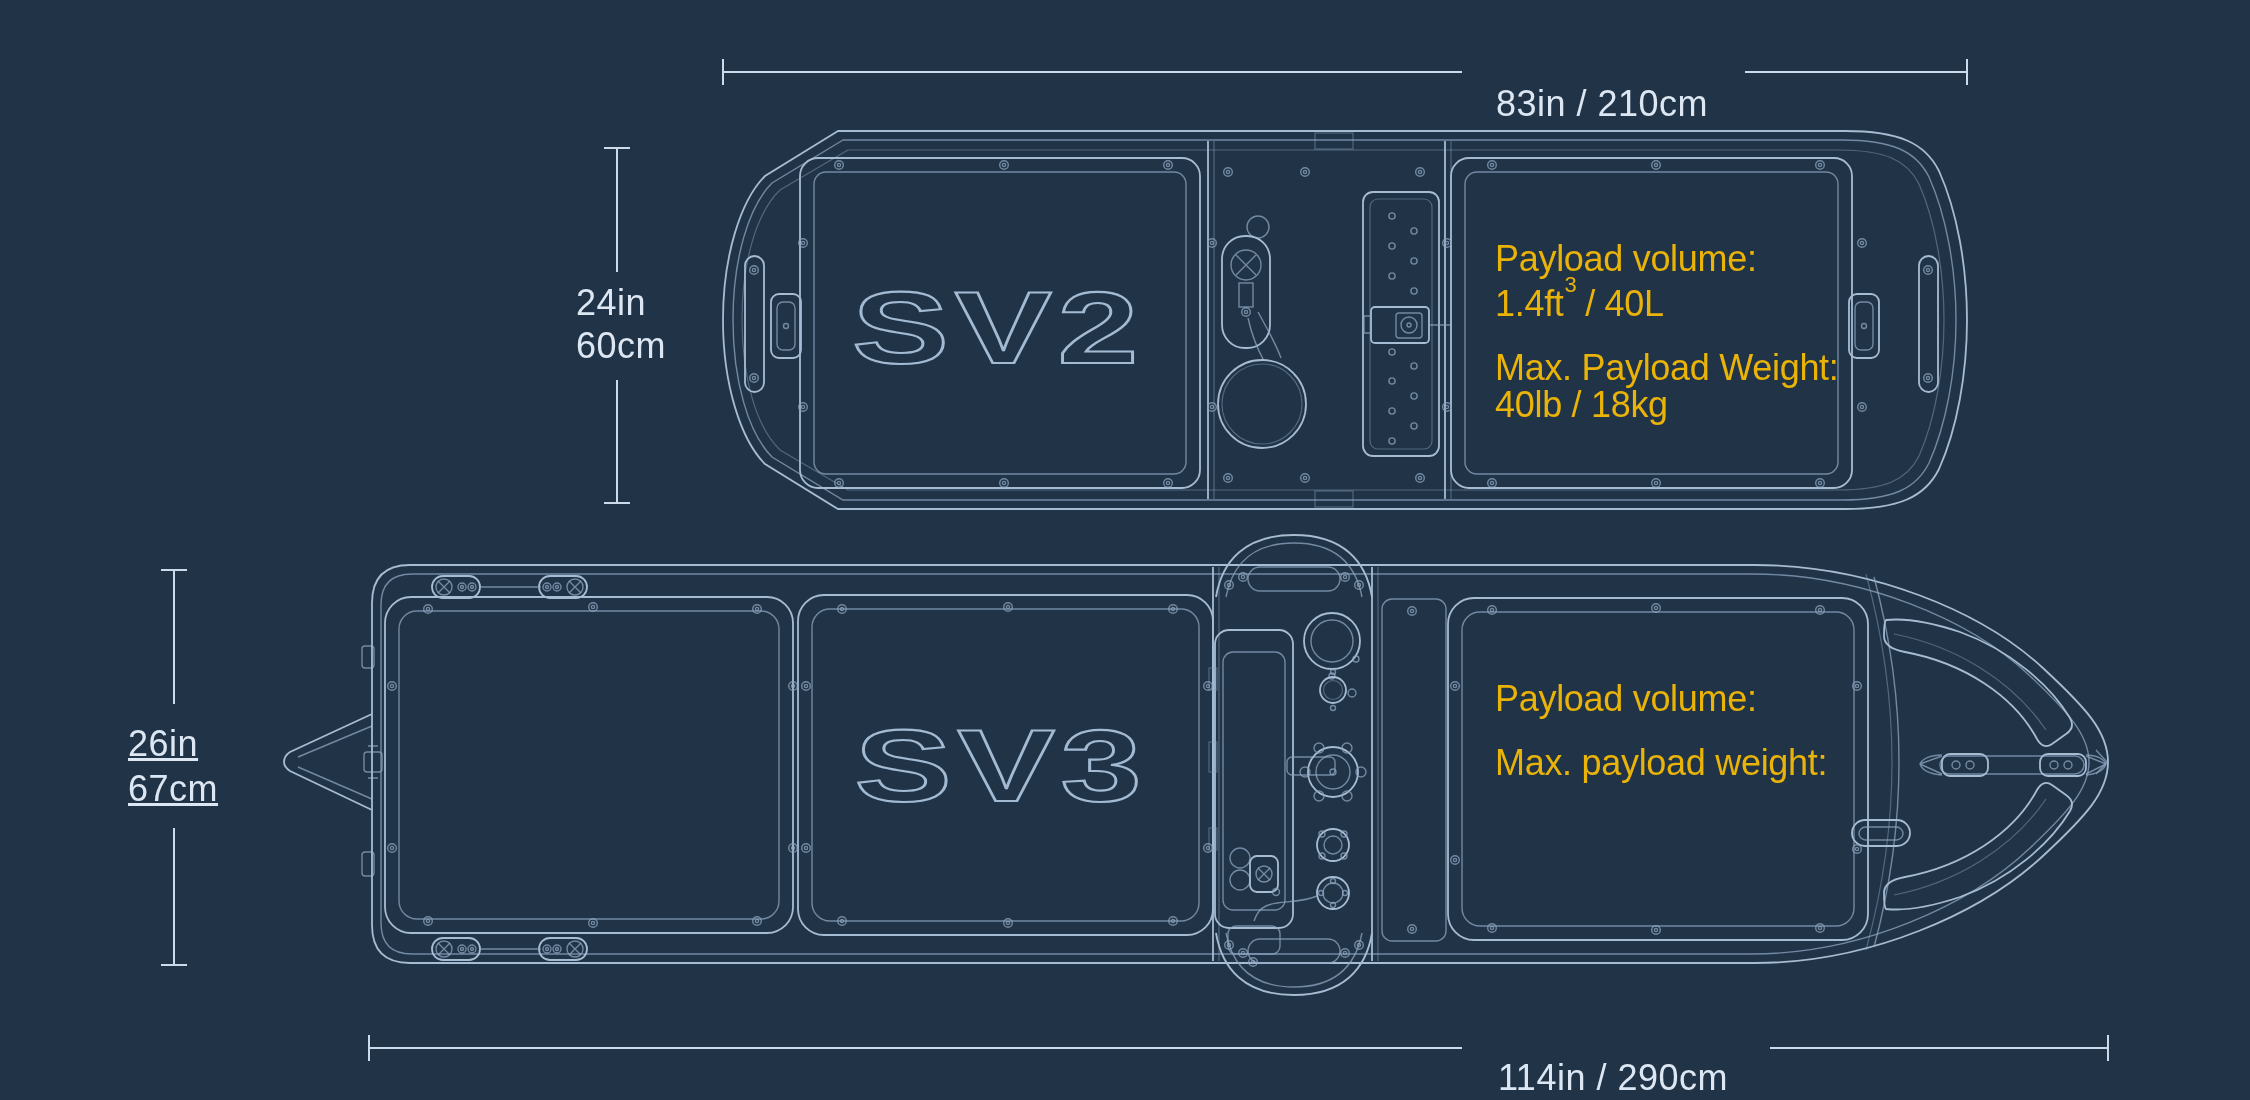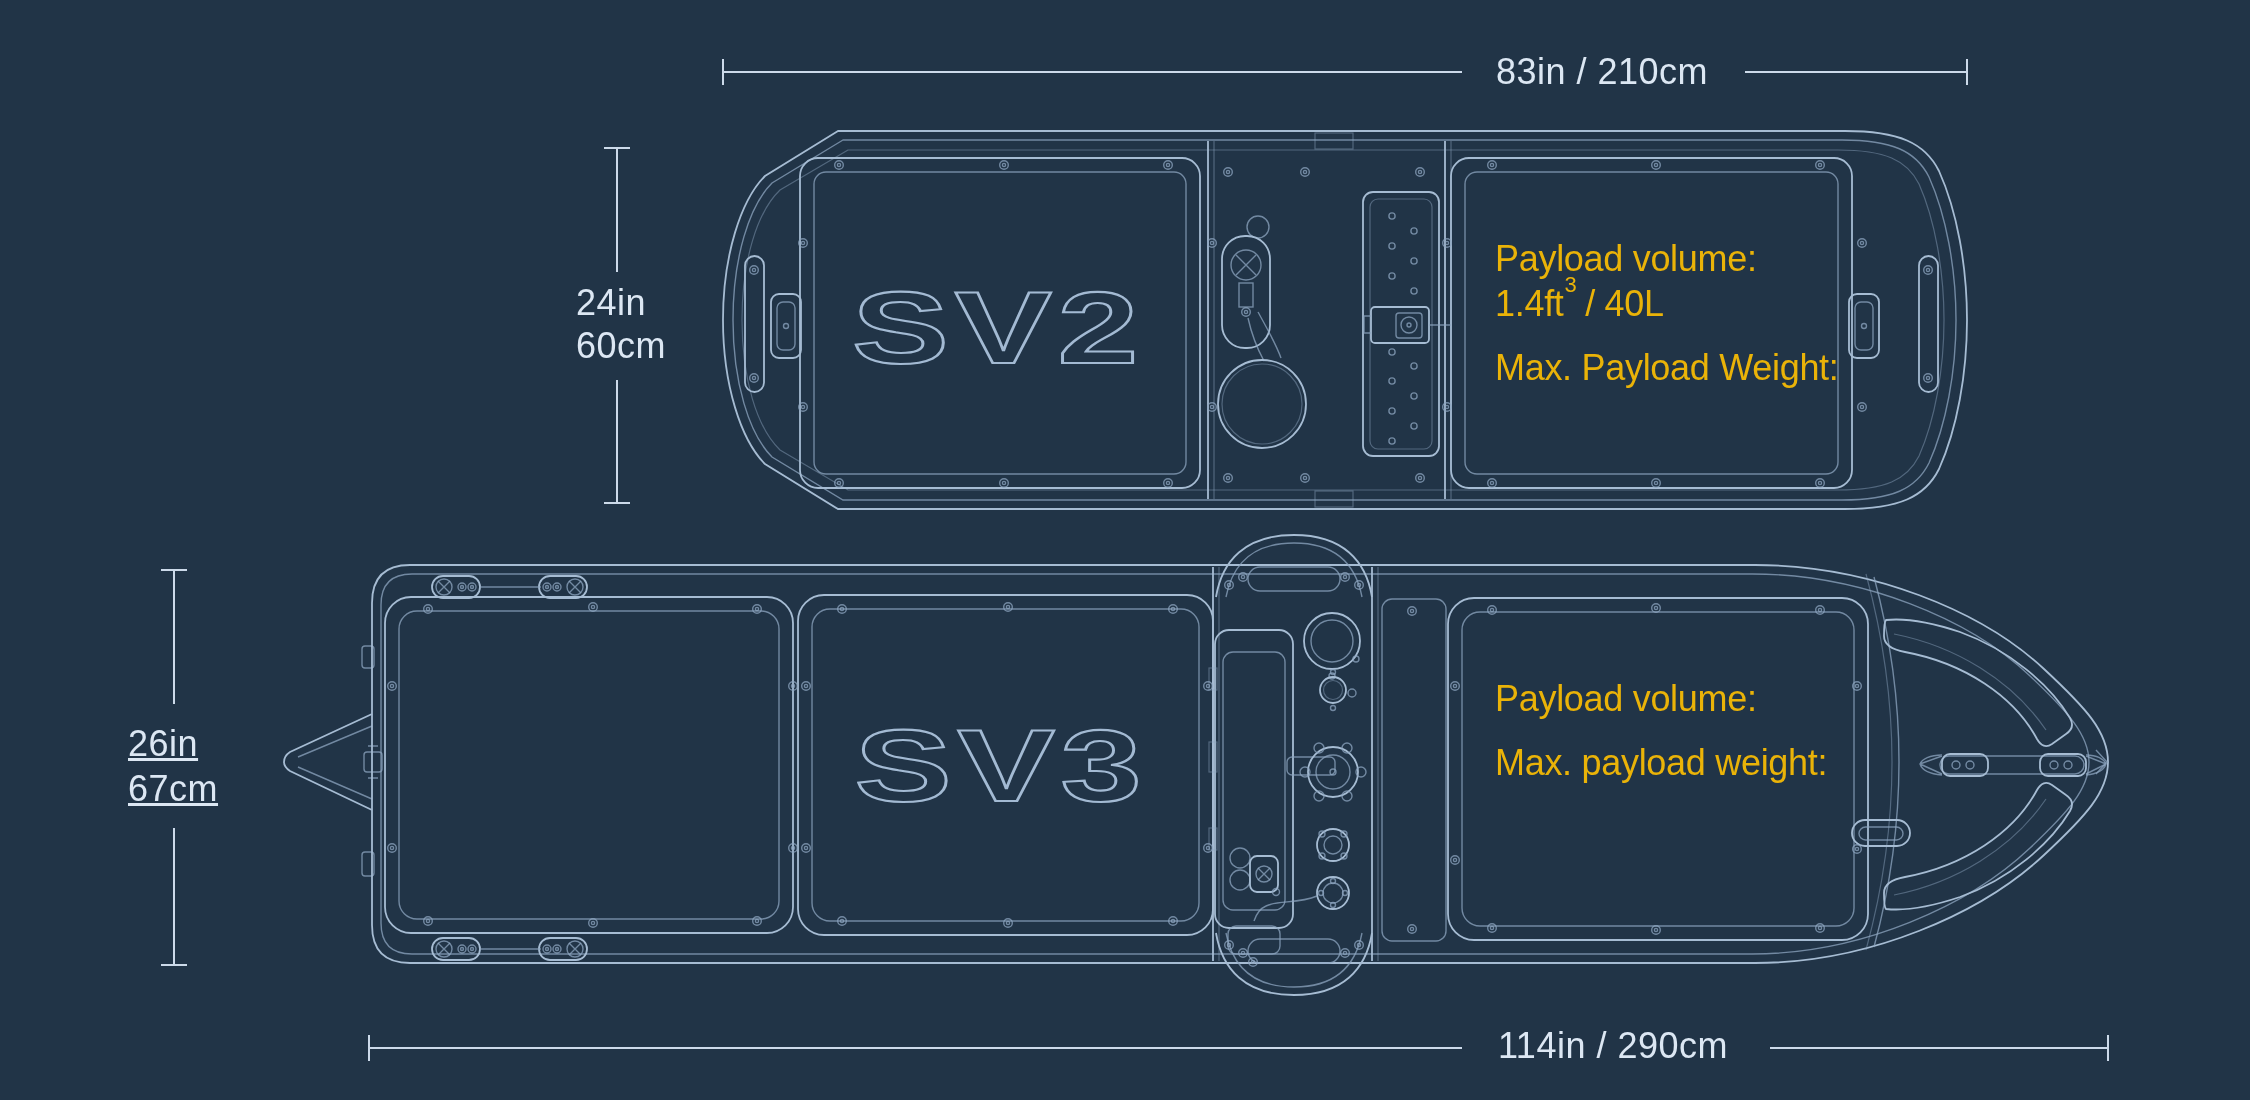--- a/index.html
+++ b/index.html
@@ -13,21 +13,21 @@
   .s1{stroke:#8da6c0;stroke-width:1.4;fill:none;opacity:.75;}
   .s2{stroke:#a6bcd3;stroke-width:1.8;fill:none;}
   .s3{stroke:#8da6c0;stroke-width:1.2;fill:none;opacity:.45;}
   .dim{stroke:#ccdaea;stroke-width:2;fill:none;}
   .logo{
     fill:none;stroke:#a3bad3;stroke-width:2.1;
     font-family:"Liberation Sans","DejaVu Sans",sans-serif;
     font-weight:bold;font-size:102px;letter-spacing:4px;
   }
   .label{position:absolute;font-size:36px;line-height:43px;color:#dce7f3;letter-spacing:.5px;white-space:nowrap;}
-  .label.centered{transform:translate(-50%,-50%);}
+  .label.centered{transform:translate(-50%,-50%);margin-top:32px;}
   .sv3-side{line-height:45px;}
   .spec{position:absolute;font-size:36px;line-height:37px;color:#eab308;letter-spacing:-.3px;white-space:nowrap;}
   .spec .gap{margin-top:27px;}
   .spec sup{font-size:22px;position:relative;top:-11px;left:1px;}
 </style>
 </head>
 <body>
 
 <div class="stage">
 
@@ -320,20 +320,21 @@
     <div>26in</div>
     <div>67cm</div>
   </div>
 
   <div class="label centered" style="left:1613px;top:1045px;">114in / 290cm</div>
 
   <div class="spec" style="left:1495px;top:240px;">
     <div>Payload volume:</div>
     <div><span>1.4ft</span><sup>3</sup><span> / 40L</span></div>
     <div class="gap">Max. Payload Weight:</div>
+    <div>40lb / 18kg</div>
   </div>
 
   <div class="spec" style="left:1495px;top:680px;">
     <div>Payload volume:</div>
     <div class="gap">Max. payload weight:</div>
   </div>
 
 </div>
 
 </body></html>

